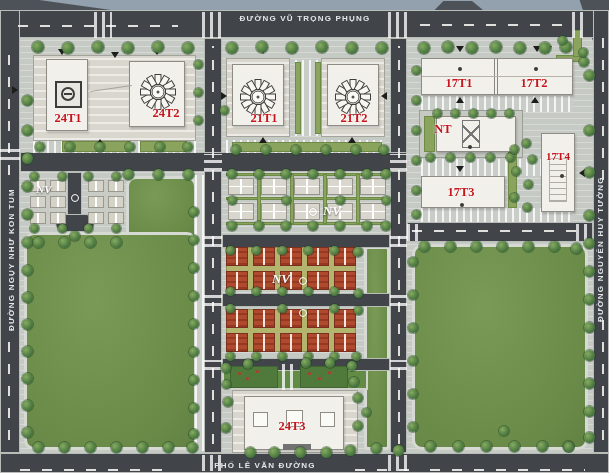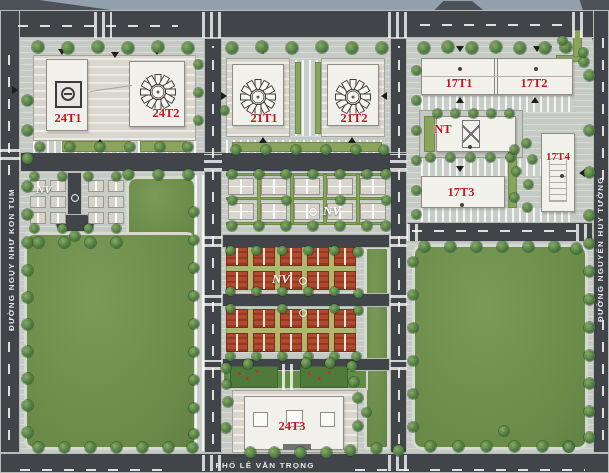--- a/index.html
+++ b/index.html
@@ -144,21 +144,22 @@
   <div class="abs tower" style="left:541px;top:133px;width:34px;height:79px;"></div>
   <div class="abs" style="left:549px;top:158px;width:18px;height:44px;z-index:4;border:1px solid #b0ada5;box-sizing:border-box;background:repeating-linear-gradient(0deg,rgba(130,127,120,.6) 0 1px,rgba(0,0,0,0) 1px 6px);"></div>
 
   <div class="abs podium" style="left:232px;top:390px;width:126px;height:63px;"></div>
   <div class="abs tower" style="left:244px;top:396px;width:100px;height:54px;"></div>
   <div class="abs" style="left:253px;top:412px;width:15px;height:15px;background:#fafaf7;border:1px solid #8f8c85;z-index:4;box-sizing:border-box;"></div>
   <div class="abs" style="left:286px;top:410px;width:17px;height:17px;background:#fafaf7;border:1px solid #8f8c85;z-index:4;box-sizing:border-box;"></div>
   <div class="abs" style="left:320px;top:412px;width:15px;height:15px;background:#fafaf7;border:1px solid #8f8c85;z-index:4;box-sizing:border-box;"></div>
   <div class="abs" style="left:283px;top:444px;width:28px;height:6px;background:#70736f;z-index:4;"></div>
 
-  <div class="stlabel" style="left:180px;top:461px;width:170px;">PHỐ LÊ VĂN TRỌNG</div>
+  <div class="stlabel" style="left:210px;top:14px;width:190px;">ĐƯỜNG VŨ TRỌNG PHỤNG</div>
+  <div class="stlabel" style="left:180px;top:461px;width:170px;">PHỐ LÊ VĂN ĐƯỜNG</div>
   <div class="stlabel vert" style="left:7px;top:185px;height:150px;">ĐƯỜNG NGỤY NHƯ KON TUM</div>
   <div class="stlabel vert" style="left:596px;top:182px;height:140px;">ĐƯỜNG NGUYỄN HUY TƯỞNG</div>
 
   <div class="blabel" style="left:46px;top:112px;width:44px;">24T1</div>
   <div class="blabel" style="left:138px;top:107px;width:56px;">24T2</div>
   <div class="blabel" style="left:240px;top:112px;width:48px;">21T1</div>
   <div class="blabel" style="left:330px;top:112px;width:48px;">21T2</div>
   <div class="blabel" style="left:435px;top:77px;width:48px;">17T1</div>
   <div class="blabel" style="left:510px;top:77px;width:48px;">17T2</div>
   <div class="blabel" style="left:430px;top:123px;width:26px;">NT</div>

